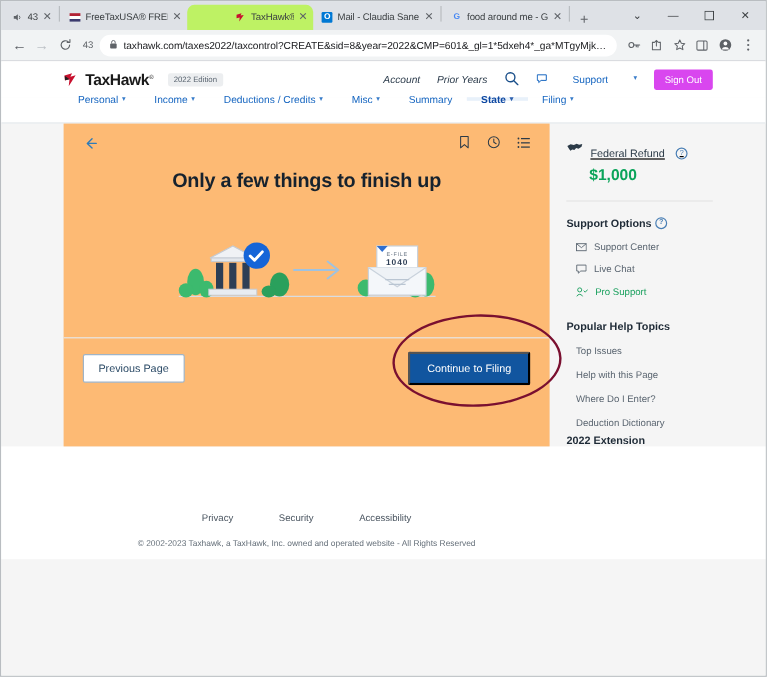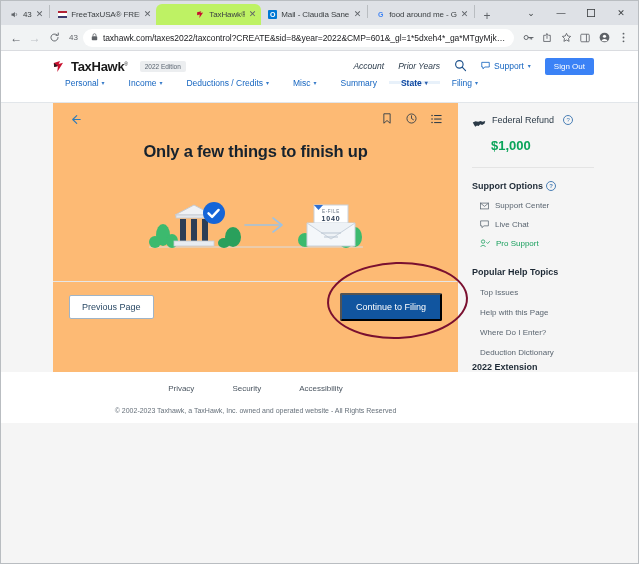--- a/index.html
+++ b/index.html
@@ -81,22 +81,22 @@
   .logo{display:flex;align-items:center;gap:5px;}
   .logomark{position:relative;width:13px;height:13px;flex:0 0 auto;}
   .logomark svg{display:block;}
   .logotext{font-size:13px;font-weight:bold;color:#1a1a1a;letter-spacing:-.3px;line-height:1;}
   .logotext .reg{font-size:5px;vertical-align:super;font-weight:normal;}
   .edition{background:#eceef0;color:#5a6570;font-size:6.5px;padding:2px 5px;
     border-radius:2px;margin-left:7px;white-space:nowrap;}
   .hdrnav{margin-left:auto;display:flex;align-items:center;gap:14px;}
   .hdrlink{font-size:8.5px;color:#2a3a4a;white-space:nowrap;font-style:italic;}
   .srchicon{color:#1a4f8a;font-size:12px;line-height:1;}
-  .supportgrp{display:flex;align-items:center;gap:4px;color:#1565c0;font-size:8.5px;}
-  .signout{background:#3b82f6;color:#fff;font-size:8px;padding:4px 9px;border-radius:2px;
+  .supportgrp{display:flex;align-items:center;gap:21px;color:#1565c0;font-size:8.5px;}
+  .signout{background:#d946ef;color:#fff;font-size:8px;padding:4px 9px;border-radius:2px;
     white-space:nowrap;}
 
   
   .navbar{background:#ffffff;height:22px;display:flex;align-items:stretch;
     padding:0 44px 18px 52px;box-sizing:border-box;border-bottom:1px solid #e2e6ea;}
   .navitem{display:flex;align-items:center;gap:3px;padding:0 12px;
     font-size:8.5px;color:#1565c0;white-space:nowrap;}
   .navitem.active{background:#e8f1fa;color:#0d47a1;font-weight:bold;}
   .caret{font-size:6px;line-height:1;opacity:.85;}
 
@@ -122,41 +122,41 @@
   .btn-cont{margin-left:auto;background:#11559f;color:#ffffff;font-size:9px;
     padding:7px 14px;border-radius:2px;white-space:nowrap;}
 
   
   .annot{position:absolute;right:-26px;bottom:8px;width:137px;height:73px;
     border:2px solid #7a1030;border-radius:50%;pointer-events:none;
     transform:rotate(-2deg);}
 
   
   .side{flex:1 1 auto;padding:12px 0 0 14px;box-sizing:border-box;}
-  .refundrow{display:flex;align-items:flex-start;gap:6px;}
+  .refundrow{display:flex;align-items:flex-end;gap:6px;text-decoration:underline;}
   .usicon{flex:0 0 auto;}
   .refundlbl{font-size:9px;color:#2b3a47;white-space:nowrap;}
   .qmark{display:inline-flex;align-items:center;justify-content:center;
     width:8px;height:8px;border:1px solid #4a7fb5;border-radius:50%;
     font-size:6px;color:#4a7fb5;margin-left:3px;line-height:1;}
   .refundamt{font-size:13px;font-weight:bold;color:#0aa45a;margin:5px 0 0 19px;}
   .sidehr{height:1px;background:#e4e4e4;margin:14px 0 0 0;}
   .sidehead{font-size:9px;font-weight:bold;color:#1e2a36;margin:13px 0 0 0;
     display:flex;align-items:flex-start;}
   .sidelink{display:flex;align-items:center;gap:6px;margin:10px 0 0 8px;
     font-size:8px;color:#5a6570;white-space:nowrap;}
   .sidelink.green{color:#1aa05e;}
   .sidelink svg{display:block;flex:0 0 auto;}
   .helplink{font-size:8px;color:#5a6570;margin:11px 0 0 8px;white-space:nowrap;}
   .ext{font-size:9px;font-weight:bold;color:#1e2a36;margin:5px 0 0 0;}
 
   
   .footer{background:#ffffff;padding:0 44px 0 52px;box-sizing:border-box;}
   .footinner{width:405px;box-sizing:border-box;padding:12px 0 0 0;}
-  .footlinks{display:flex;justify-content:center;gap:38px;}
+  .footlinks{display:flex;justify-content:center;gap:38px;margin-top:43px;}
   .footlink{font-size:8px;color:#4a5560;}
   .copy{text-align:center;font-size:7px;color:#66707a;margin:14px 0 0 0;padding-bottom:9px;}
 </style>
 </head>
 <body>
 
 <div class="browser">
 
   <div class="tabstrip">
 

